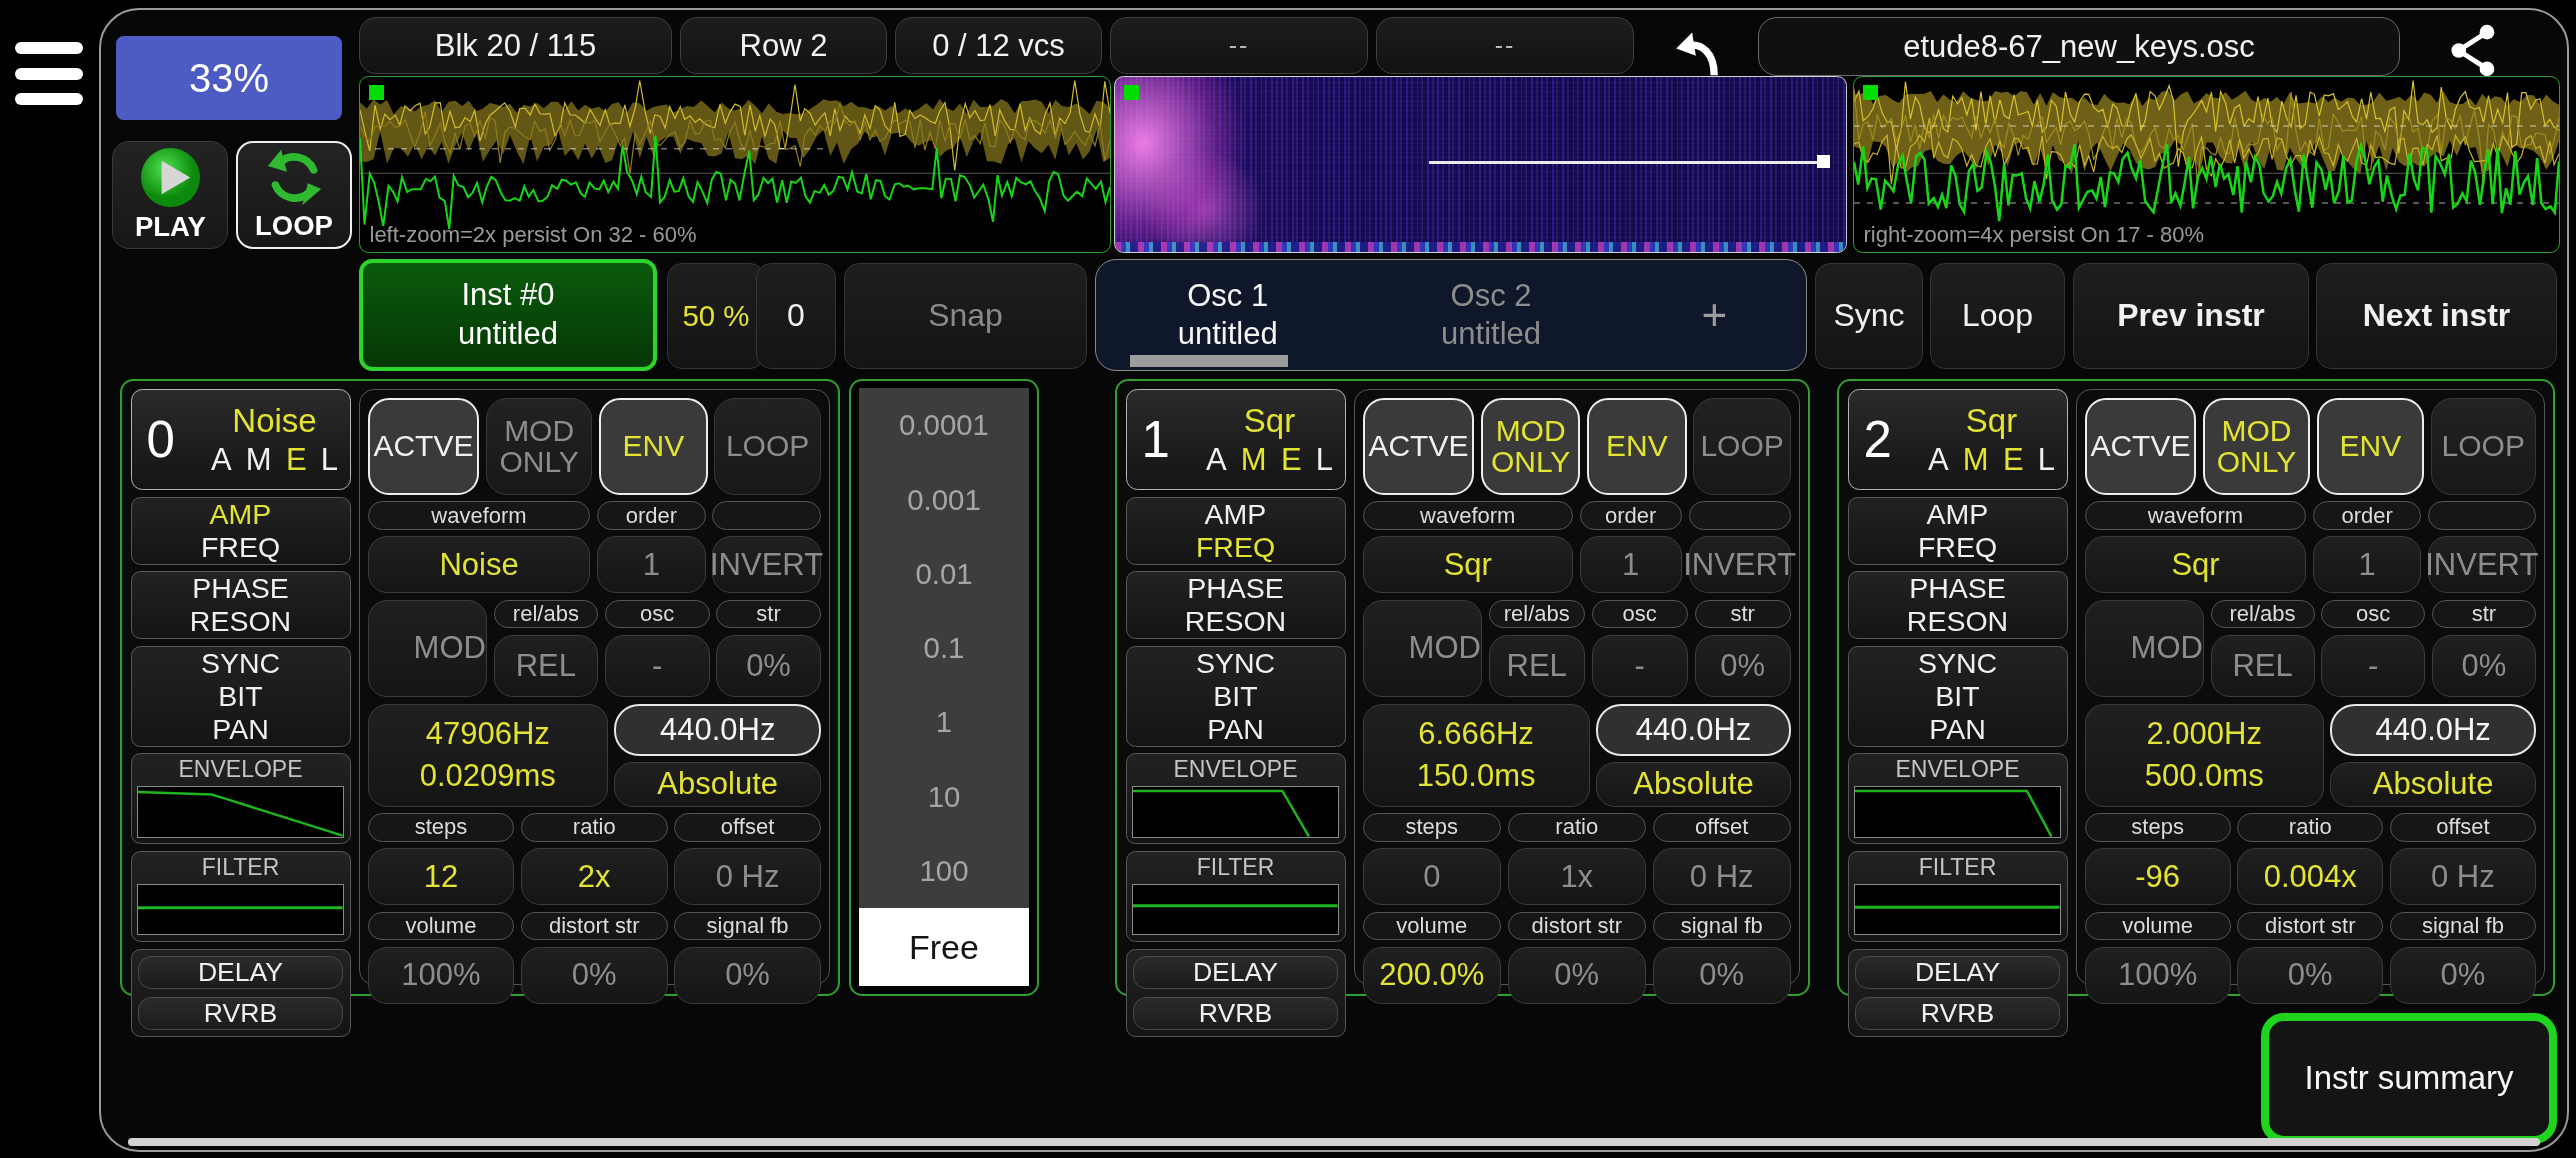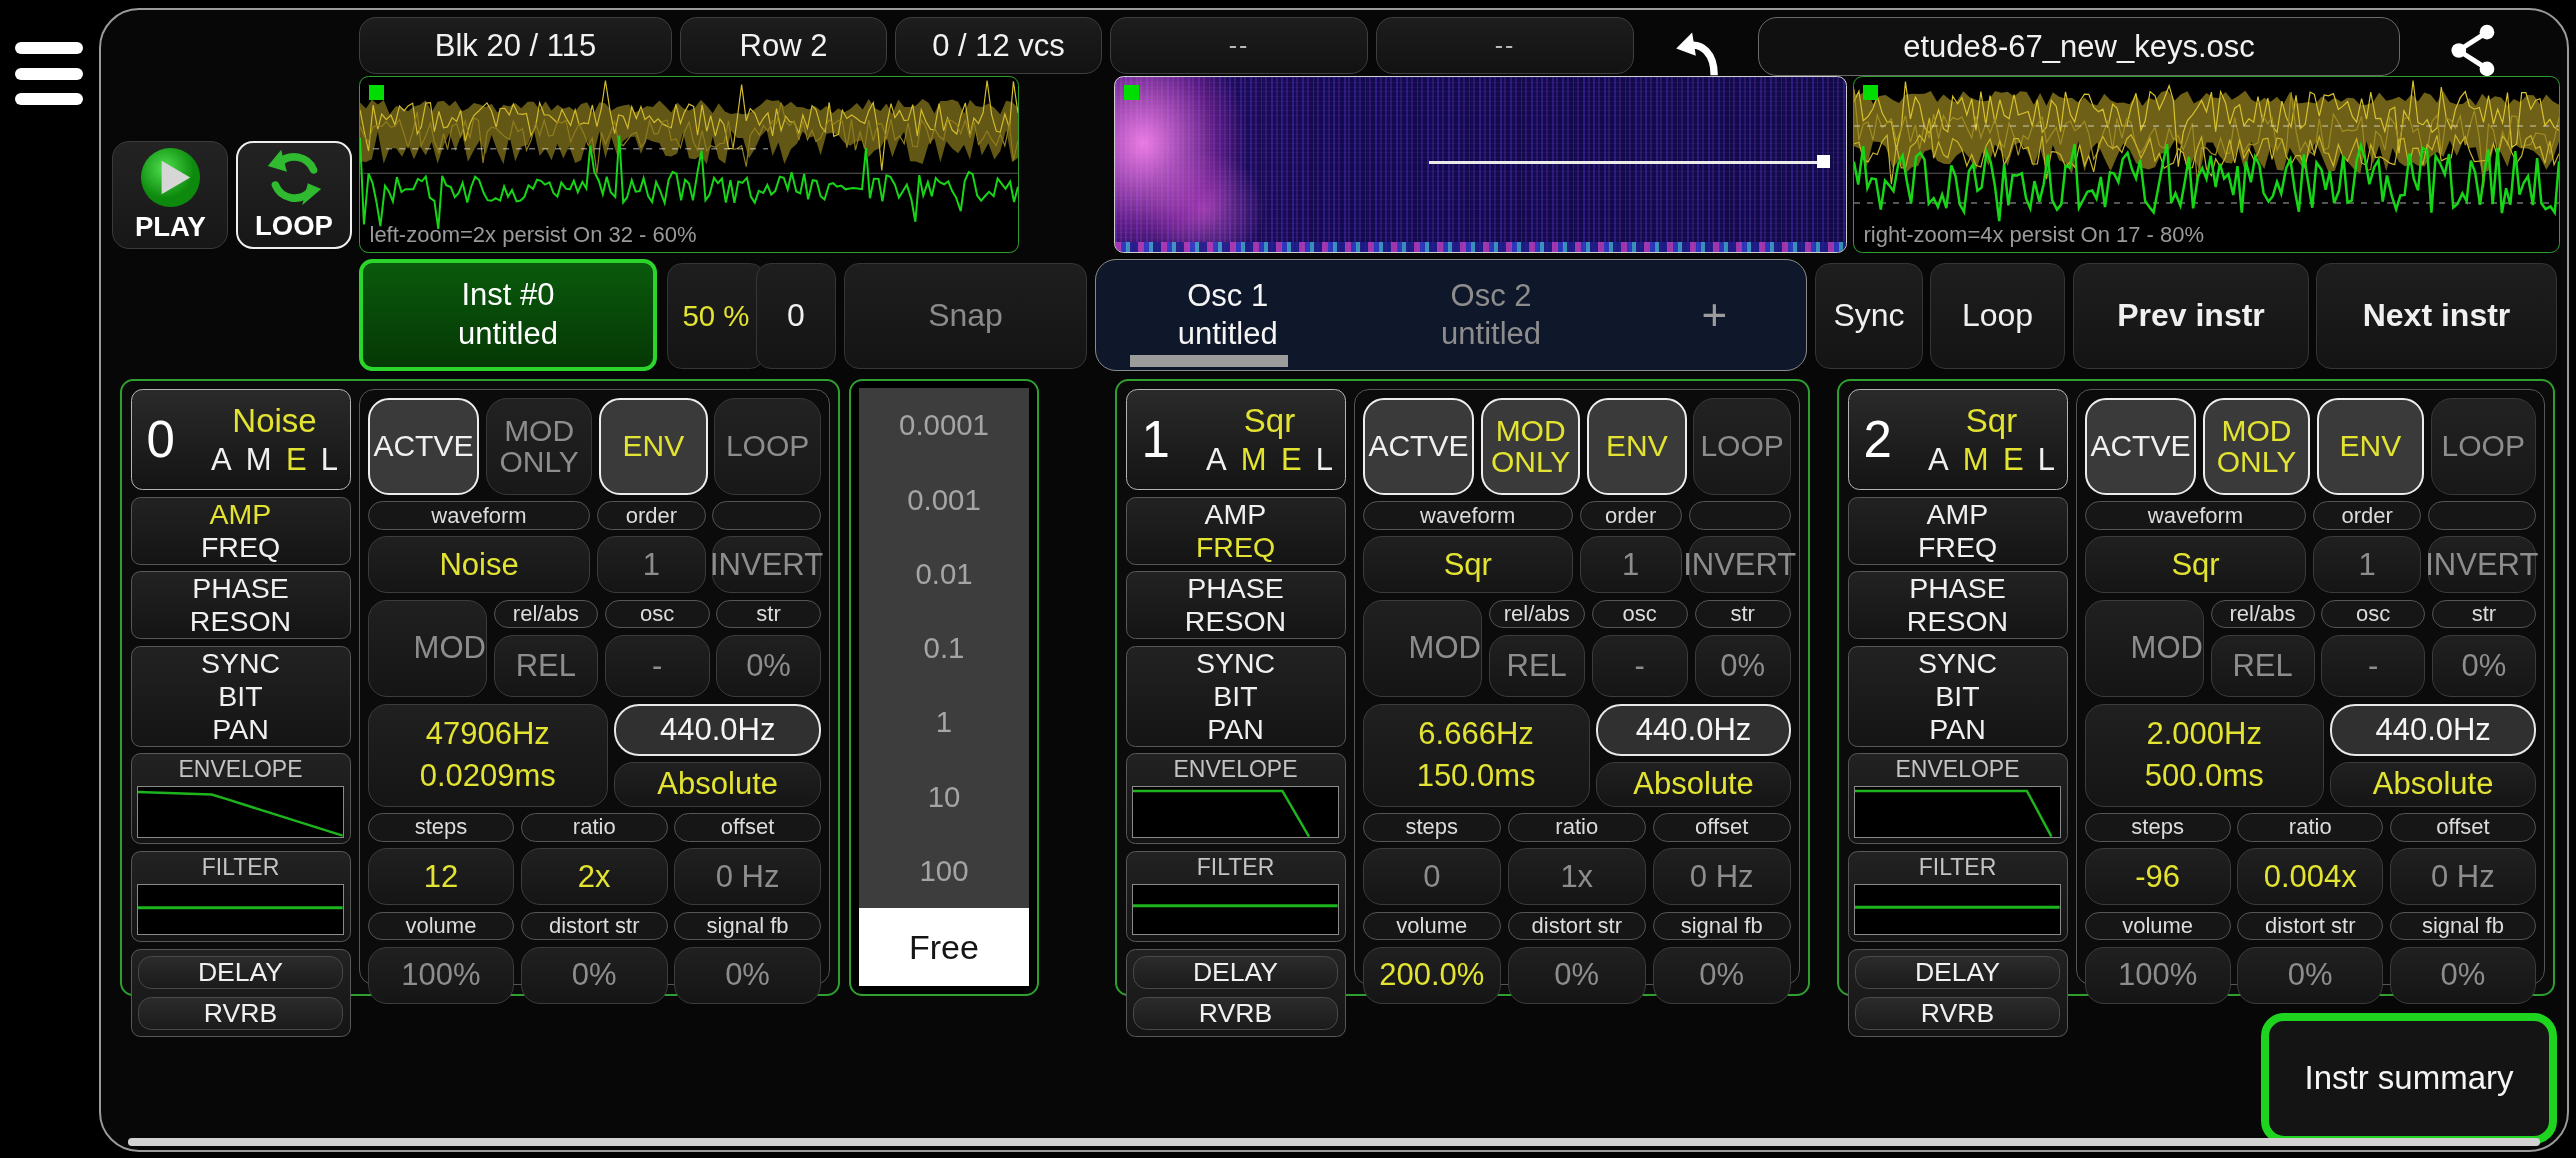--- a/index.html
+++ b/index.html
@@ -19,21 +19,21 @@
   .pill.dash{color:#b8b8b8;font-size:25px;letter-spacing:1.9px;}
   .p-blk{left:258px;width:313px;} .p-row{left:579px;width:207px;} .p-vcs{left:794px;width:207px;}
   .p-d1{left:1009px;width:258px;} .p-d2{left:1275px;width:258px;}
   .undo{position:absolute;left:1569px;top:15px;width:59px;height:59px;display:flex;align-items:center;justify-content:center;}
   .filename{position:absolute;left:1657px;top:7.6px;width:642px;height:59px;border:1.9px solid #6a6a6a;border-radius:19px;
             background:#101010;color:#f2f2f2;font-size:31px;display:flex;align-items:center;justify-content:center;box-sizing:border-box;}
   .share{position:absolute;left:2348px;top:13.3px;width:49px;height:55px;}
   
   .wfpanel{position:absolute;top:66px;height:177px;background:#000;border:1.9px solid #2fa02f;border-radius:9.5px;
            box-sizing:border-box;overflow:hidden;}
-  .wf-left{left:258px;width:660px;} .wf-right{left:1752px;width:707px;}
+  .wf-left{left:258px;width:752px;} .wf-right{left:1752px;width:707px;}
   .wf-mid{left:1013px;width:733px;border-color:#cfcfcf;
     background:
       radial-gradient(133px 152px at 28.5px 66px, rgba(245,130,235,.95), rgba(200,60,200,.35) 55%, transparent 78%),
       radial-gradient(85px 85px at 90px 133px, rgba(235,100,225,.55), transparent 70%),
       repeating-linear-gradient(90deg, rgba(95,60,235,.30) 0 1.9px, rgba(20,10,95,.28) 1.9px 4.7px, rgba(150,70,235,.18) 4.7px 6.6px, rgba(15,8,75,.25) 6.6px 10.4px),
       repeating-linear-gradient(0deg, rgba(255,255,255,.05) 0 0.9px, transparent 0.9px 4.7px),
       linear-gradient(90deg,#2a1064,#150a52 30%,#120a48 100%);}
   .wfpanel svg{position:absolute;left:0;top:0;width:100%;height:100%;}
   .gsq{position:absolute;left:8.5px;top:8.5px;width:15px;height:15px;background:#00dd00;}
   .wflabel{position:absolute;left:9.5px;bottom:3.8px;color:#9a9a9a;font-size:22px;white-space:nowrap;}
@@ -126,20 +126,21 @@
 <div class="screen">
 
   <div class="hamburger">
     <div class="bar"></div>
     <div class="bar"></div>
     <div class="bar"></div>
   </div>
 
   <div class="window">
 
+    <div class="progress">33%</div>
     <div class="pill p-blk">Blk 20 / 115</div>
     <div class="pill p-row">Row  2</div>
     <div class="pill p-vcs">0 / 12 vcs</div>
     <div class="pill dash p-d1">--</div>
     <div class="pill dash p-d2">--</div>
     <div class="undo">
       <svg width="49" height="53" viewBox="0 0 40 42">
         <path d="M32 38 C32 20 22 11 10 14" stroke="#fff" stroke-width="6" fill="none"></path>
         <polygon points="14,3 1,16 17,22" fill="#fff"></polygon>
       </svg>

